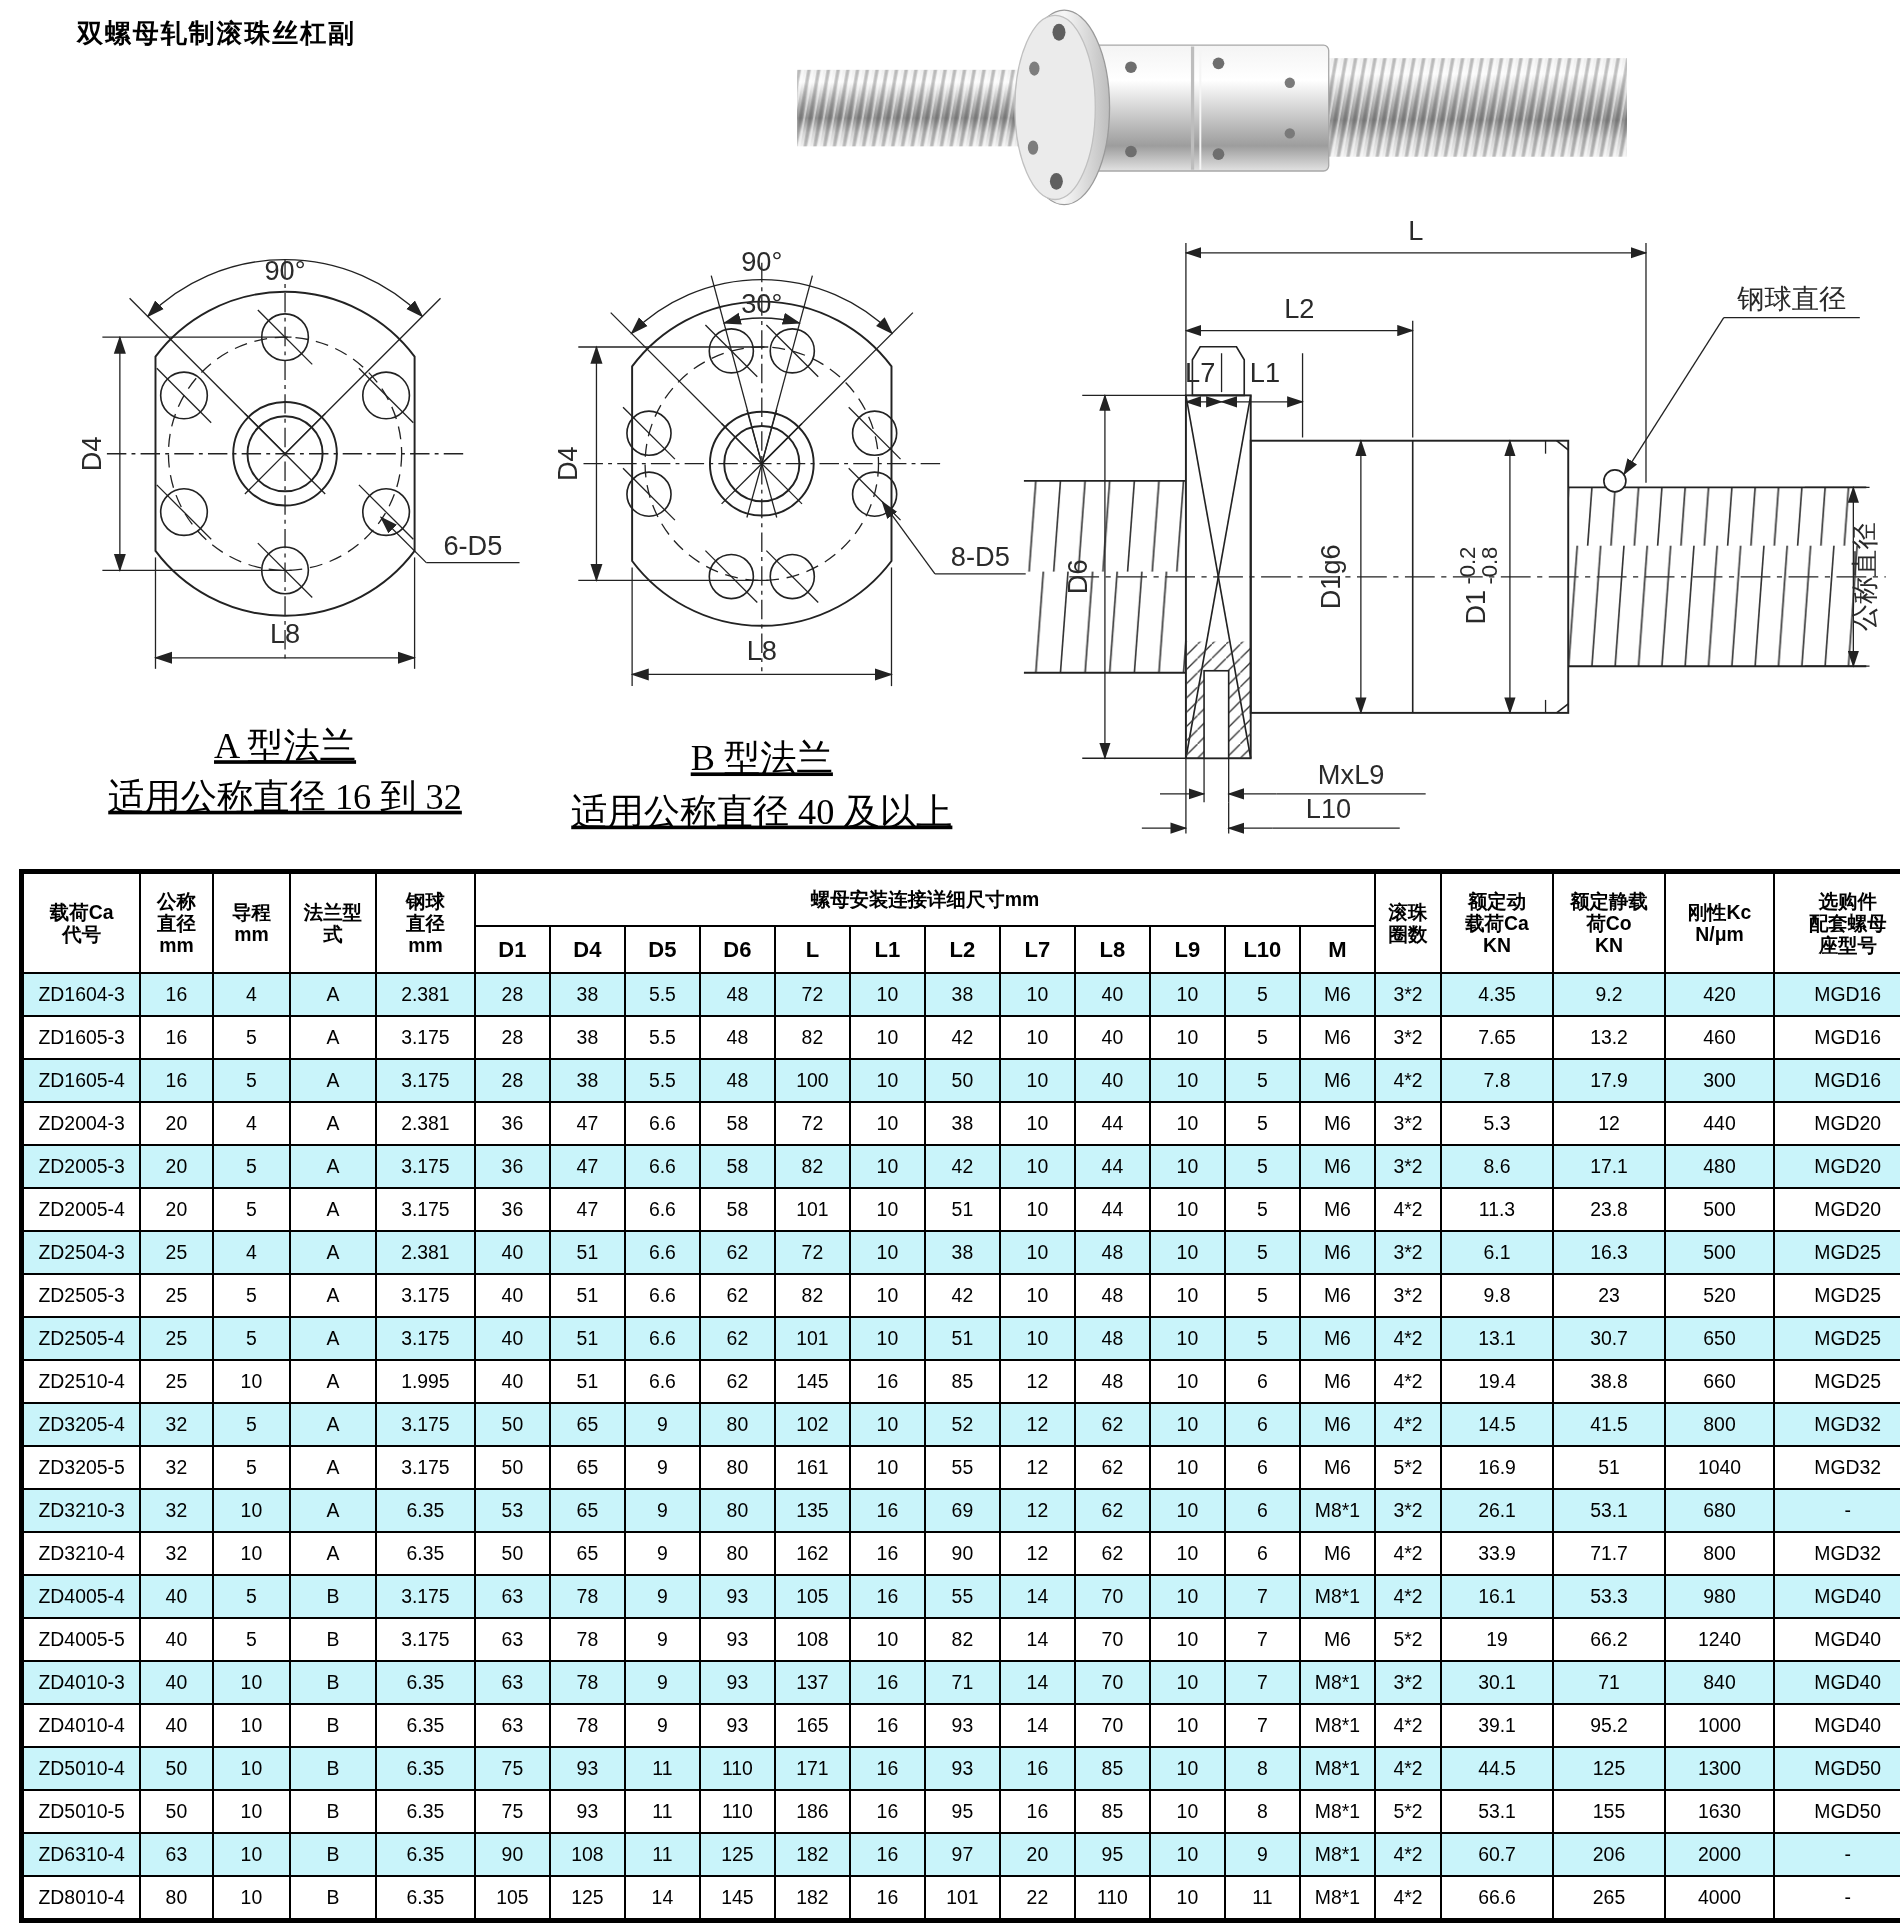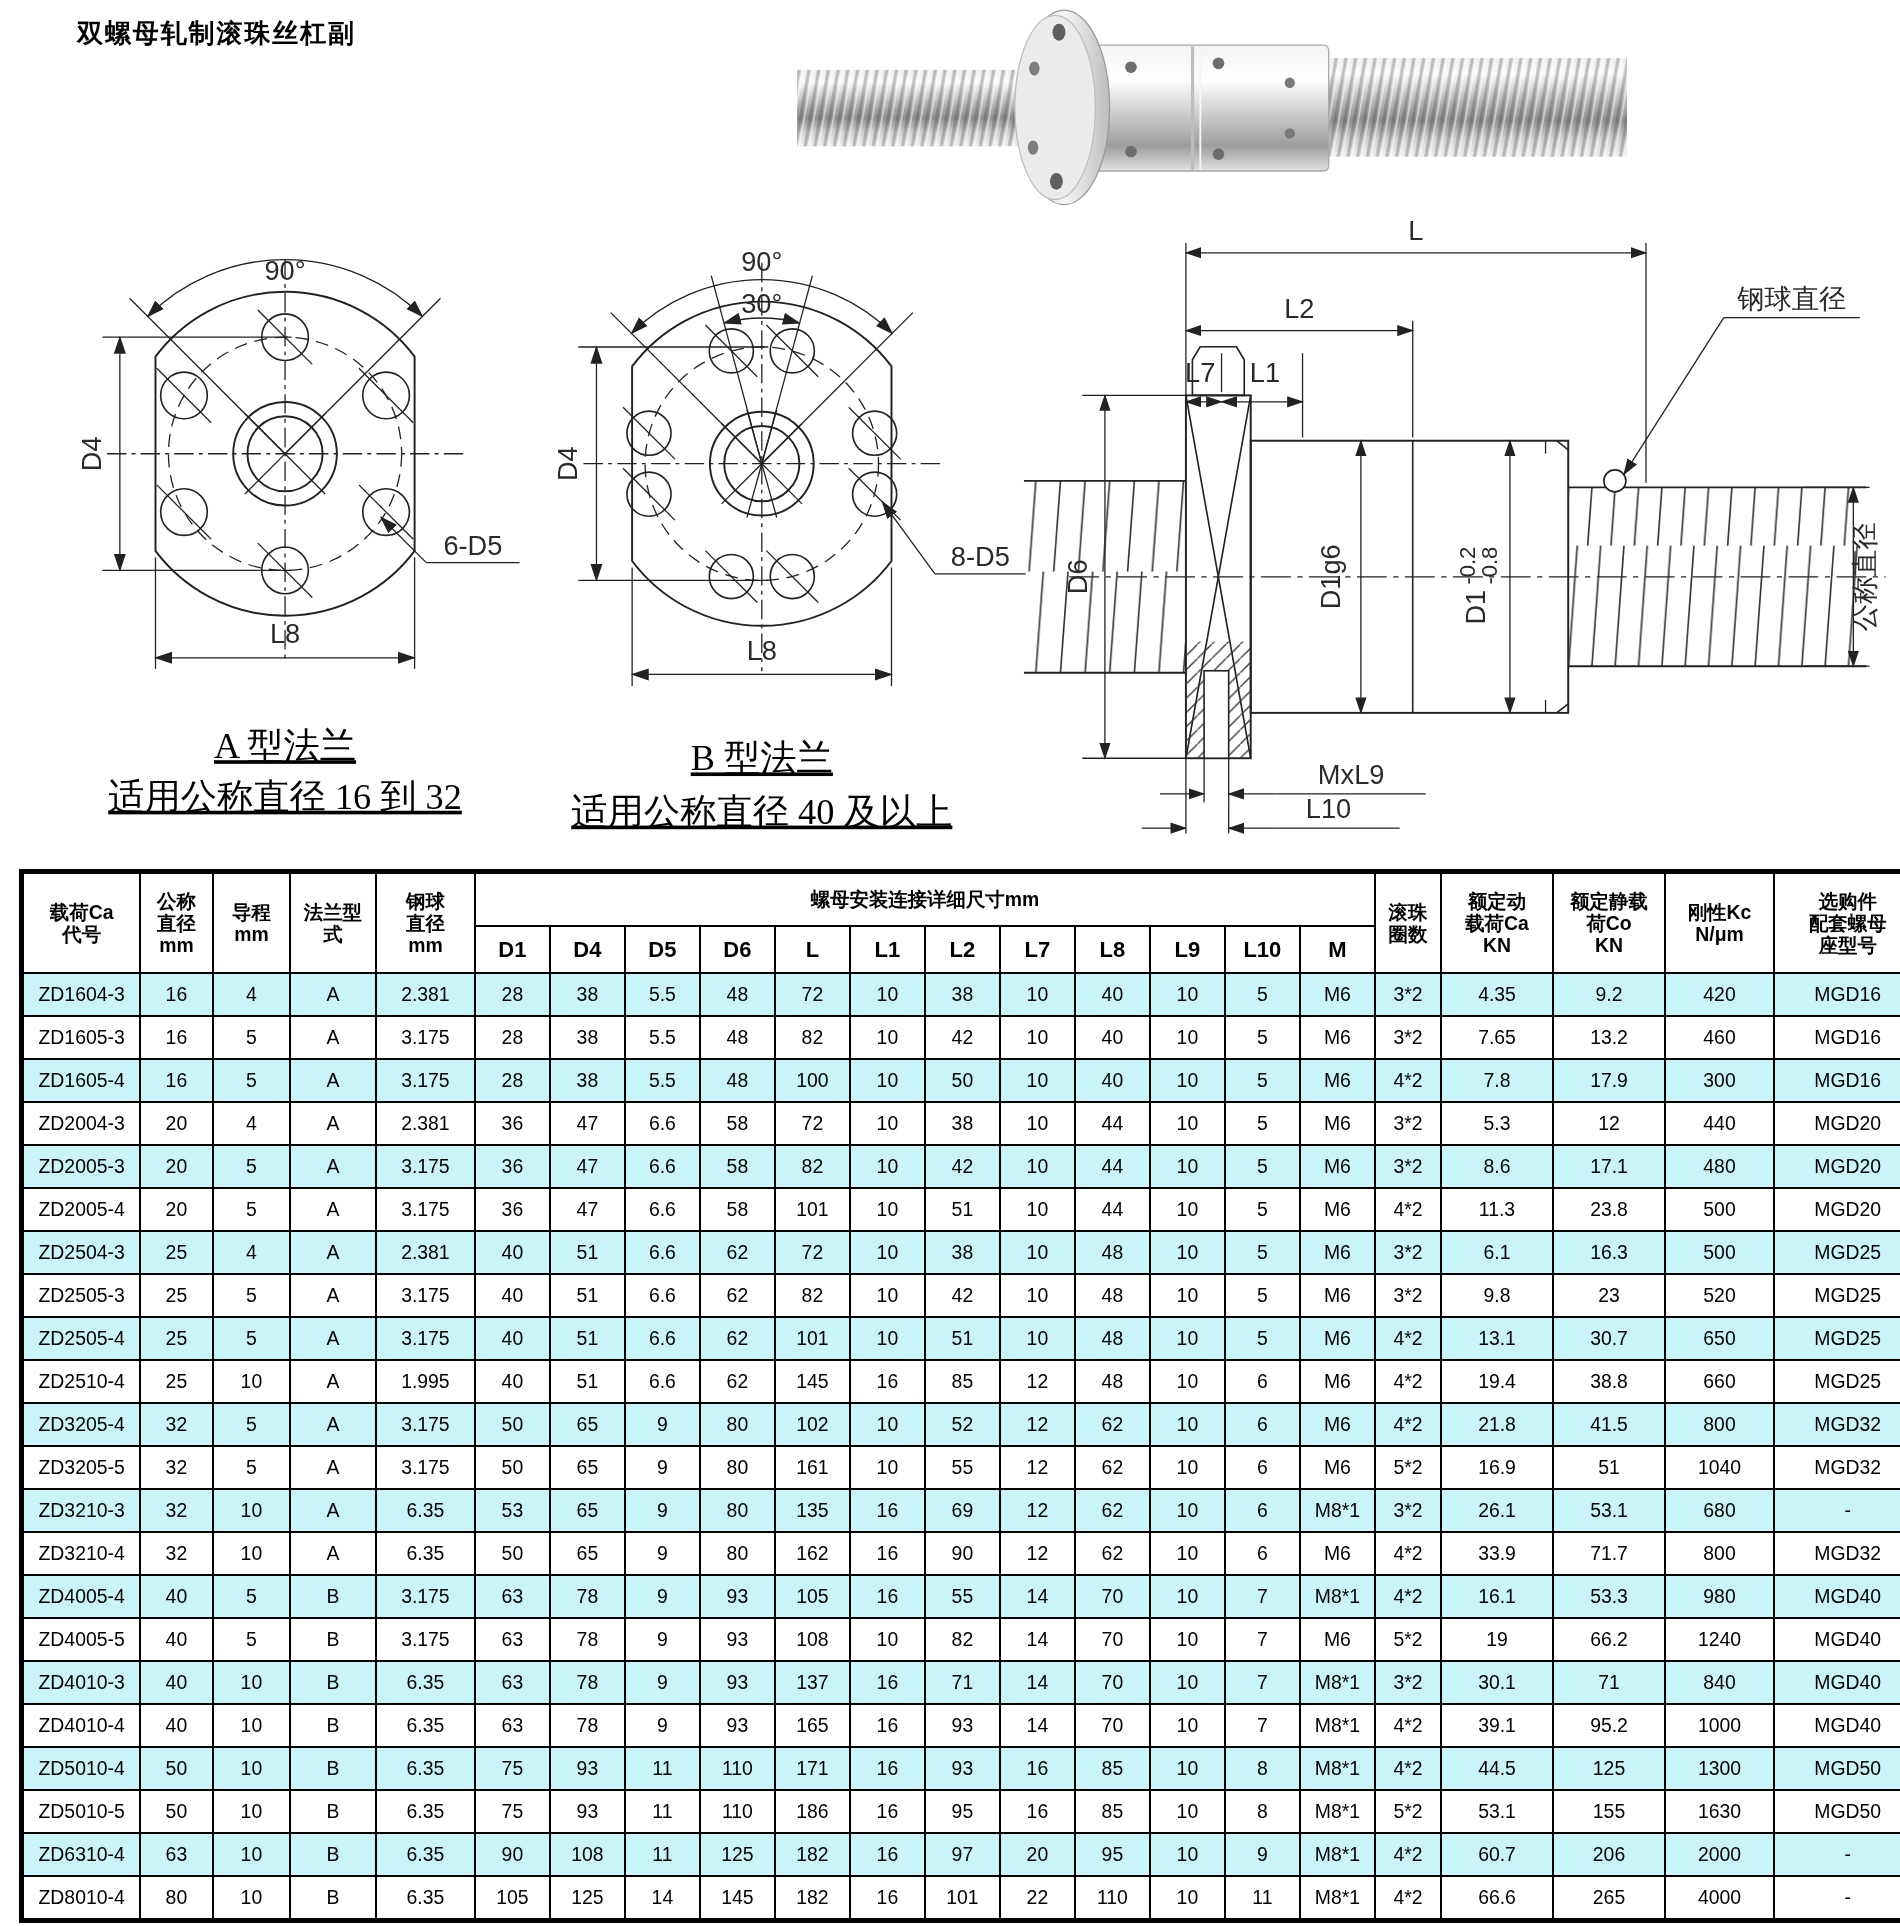--- a/index.html
+++ b/index.html
@@ -634,21 +634,21 @@
           <td>80</td>
           <td>102</td>
           <td>10</td>
           <td>52</td>
           <td>12</td>
           <td>62</td>
           <td>10</td>
           <td>6</td>
           <td>M6</td>
           <td>4*2</td>
-          <td>21.8</td>
+          <td>14.5</td>
           <td>41.5</td>
           <td>800</td>
           <td>MGD32</td>
         </tr>
         <tr>
           <td>ZD3205-5</td>
           <td>32</td>
           <td>5</td>
           <td>A</td>
           <td>3.175</td>

